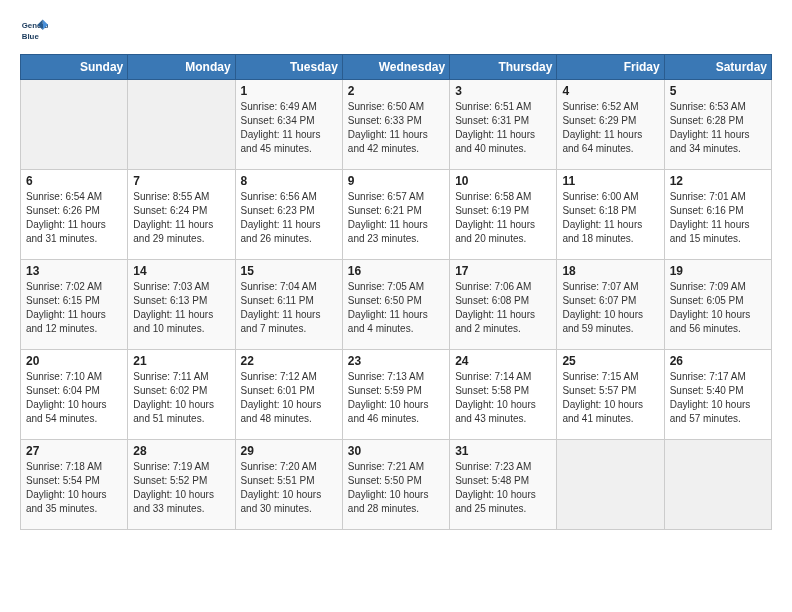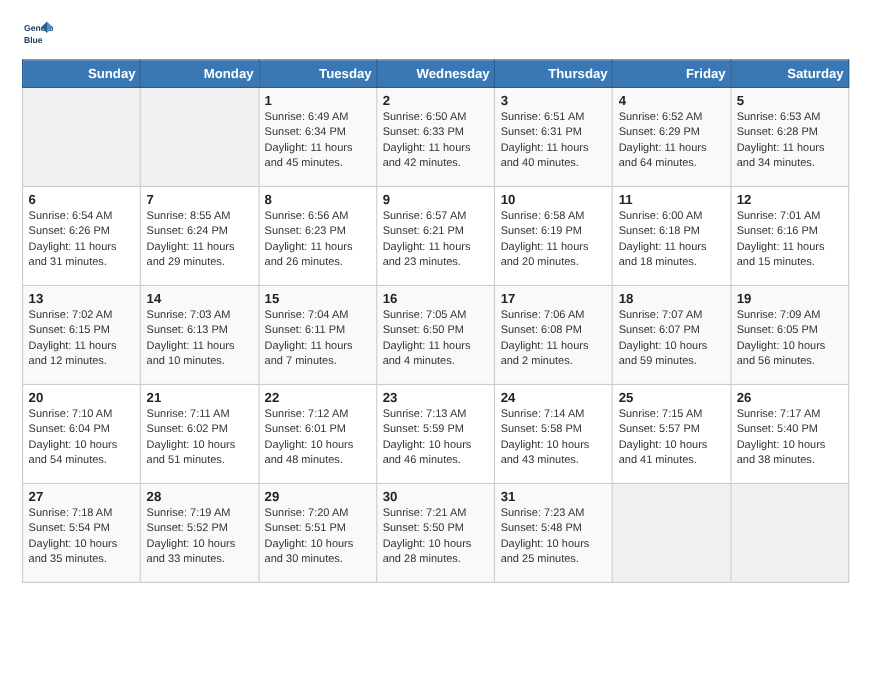--- a/index.html
+++ b/index.html
@@ -334,21 +334,21 @@
             <div>Sunrise: 7:15 AM</div>
             <div>Sunset: 5:57 PM</div>
             <div>Daylight: 10 hours and 41 minutes.</div>
           </div>
         </td>
           <td>
           <span class="day-num">26</span>
           <div class="cell-content">
             <div>Sunrise: 7:17 AM</div>
             <div>Sunset: 5:40 PM</div>
-            <div>Daylight: 10 hours and 38 minutes.</div>
+            <div>Daylight: 10 hours and 57 minutes.</div>
           </div>
         </td>
         </tr>
         <tr>
           <td>
           <span class="day-num">27</span>
           <div class="cell-content">
             <div>Sunrise: 7:18 AM</div>
             <div>Sunset: 5:54 PM</div>
             <div>Daylight: 10 hours and 35 minutes.</div>

